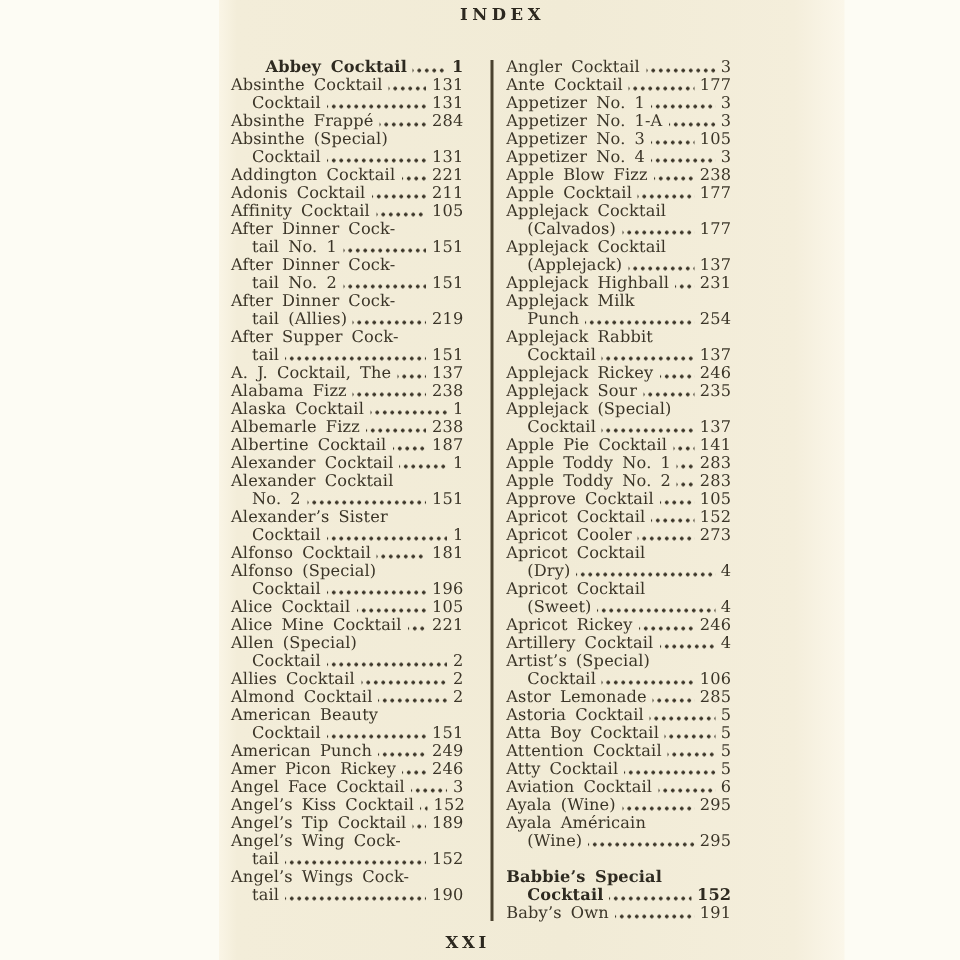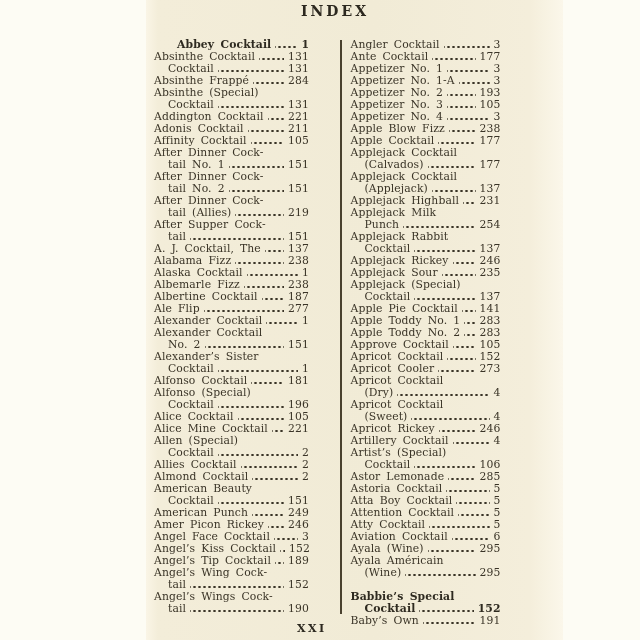--- a/index.html
+++ b/index.html
@@ -9,26 +9,26 @@
     font-family:"DejaVu Serif","Liberation Serif",serif;
     color:var(--ink,#3a3427);
   }
   .paper{
     position:absolute;left:146px;top:0;width:417px;height:640px;
     background:linear-gradient(90deg,#faf5e6 0px,#f3edd9 12px,#f1ebd6 55%,#f4eedb 92%,#fbf7ea 100%);
   }
   .title{
     position:absolute;top:3px;left:154px;width:328px;margin:0;
     text-align:center;transform:translateX(17px);
-    font-size:14px;font-weight:bold;letter-spacing:3px;color:#2c281f;
+    font-size:11px;font-weight:bold;letter-spacing:3px;color:#2c281f;
   }
   .columns{position:absolute;left:154px;top:39px;display:flex;}
   .col{font-size:10.8px;line-height:12px;word-spacing:2.5px;letter-spacing:0.1px;}
   .col-left{width:155px;}
-  .col-right{width:150px;margin-left:31px;padding-left:10.5px;position:relative;}
+  .col-right{width:150px;margin-left:18px;padding-left:10.5px;position:relative;}
   .col-right::before{
     content:"";position:absolute;left:0;top:1px;width:1.5px;height:574px;
     background:var(--divider,#4a422f);
   }
   .entry{}
   .row{display:flex;}
   .nm{white-space:pre;}
   .cont .nm{padding-left:14px;}
   .lead-indent .nm{padding-left:6px;margin-left:17px;}
   .leader{
@@ -183,27 +183,20 @@
       </div>
       <div class="entry">
         <div class="row">
           <span class="nm">Albertine Cocktail</span>
           <span class="leader"></span>
           <span class="pg">187</span>
         </div>
       </div>
       <div class="entry">
         <div class="row">
-          <span class="nm">Ale Flip</span>
-          <span class="leader"></span>
-          <span class="pg">277</span>
-        </div>
-      </div>
-      <div class="entry">
-        <div class="row">
           <span class="nm">Alexander Cocktail</span>
           <span class="leader"></span>
           <span class="pg">1</span>
         </div>
       </div>
       <div class="entry">
         <div class="row">
           <span class="nm">Alexander Cocktail</span>
         </div>
         <div class="row cont">
@@ -363,27 +356,20 @@
           <span class="nm">Appetizer No. 1</span>
           <span class="leader"></span>
           <span class="pg">3</span>
         </div>
       </div>
       <div class="entry">
         <div class="row">
           <span class="nm">Appetizer No. 1-A</span>
           <span class="leader"></span>
           <span class="pg">3</span>
-        </div>
-      </div>
-      <div class="entry">
-        <div class="row">
-          <span class="nm">Appetizer No. 2</span>
-          <span class="leader"></span>
-          <span class="pg">193</span>
         </div>
       </div>
       <div class="entry">
         <div class="row">
           <span class="nm">Appetizer No. 3</span>
           <span class="leader"></span>
           <span class="pg">105</span>
         </div>
       </div>
       <div class="entry">

